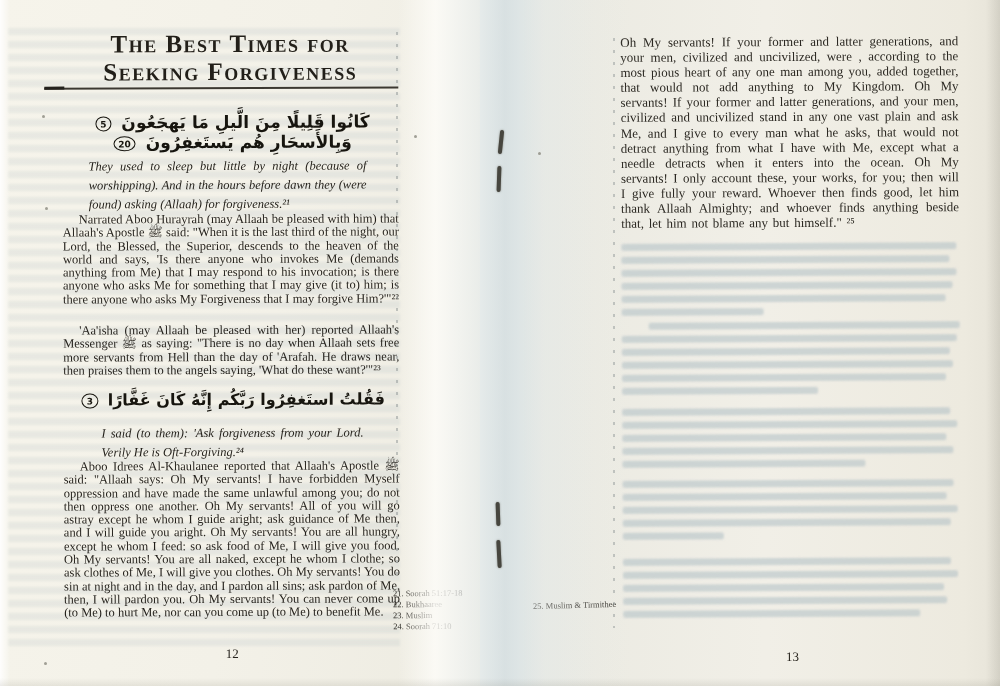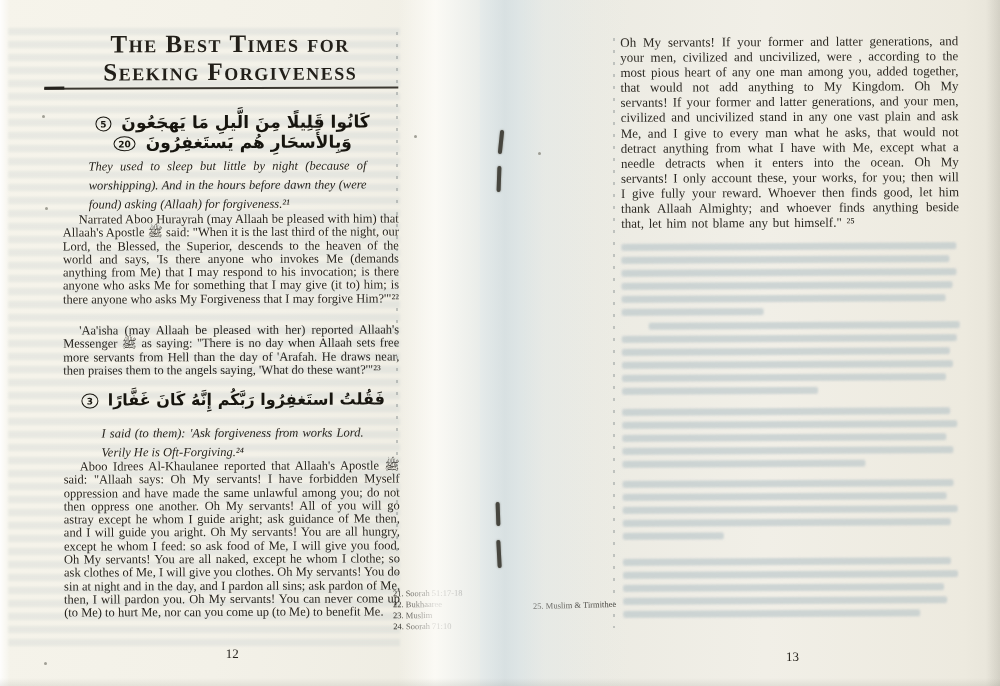--- a/index.html
+++ b/index.html
@@ -128,21 +128,21 @@
 
       <div class="para indent" style="top:213px;">Narrated Aboo Hurayrah (may Allaah be pleased with him) that Allaah's Apostle ﷺ said: "When it is the last third of the night, our Lord, the Blessed, the Superior, descends to the heaven of the world and says, 'Is there anyone who invokes Me (demands anything from Me) that I may respond to his invocation; is there anyone who asks Me for something that I may give (it to) him; is there anyone who asks My Forgiveness that I may forgive Him?'"²²</div>
 
       <div class="para indent" style="top:324px;">'Aa'isha (may Allaah be pleased with her) reported Allaah's Messenger ﷺ as saying: "There is no day when Allaah sets free more servants from Hell than the day of 'Arafah. He draws near, then praises them to the angels saying, 'What do these want?'"²³</div>
 
       <div class="arabic" style="top:390px;font-size:16px;" dir="rtl">
         <span>فَقُلتُ استَغفِرُوا رَبَّكُم إِنَّهُ كَانَ غَفَّارًا</span>
         <span class="ayah">3</span>
       </div>
 
-      <div class="caption" style="top:424px;left:38px;width:262px;">I said (to them): 'Ask forgiveness from works Lord. Verily He is Oft-Forgiving.²⁴</div>
+      <div class="caption" style="top:424px;left:38px;width:262px;">I said (to them): 'Ask forgiveness from your Lord. Verily He is Oft-Forgiving.²⁴</div>
 
       <div class="para indent" style="top:460px;">Aboo Idrees Al-Khaulanee reported that Allaah's Apostle ﷺ said: "Allaah says: Oh My servants! I have forbidden Myself oppression and have made the same unlawful among you; do not then oppress one another. Oh My servants! All of you will go astray except he whom I guide aright; ask guidance of Me then, and I will guide you aright. Oh My servants! You are all hungry, except he whom I feed: so ask food of Me, I will give you food. Oh My servants! You are all naked, except he whom I clothe; so ask clothes of Me, I will give you clothes. Oh My servants! You do sin at night and in the day, and I pardon all sins; ask pardon of Me, then, I will pardon you. Oh My servants! You can never come up (to Me) to hurt Me, nor can you come up (to Me) to benefit Me.</div>
 
       <div class="pagenum" style="top:646px;left:0;width:336px;">12</div>
     </div>
 
     <div class="footnotes-left">
       <div>21. Soorah 51:17-18</div>
       <div>22. Bukhaaree</div>
       <div>23. Muslim</div>

